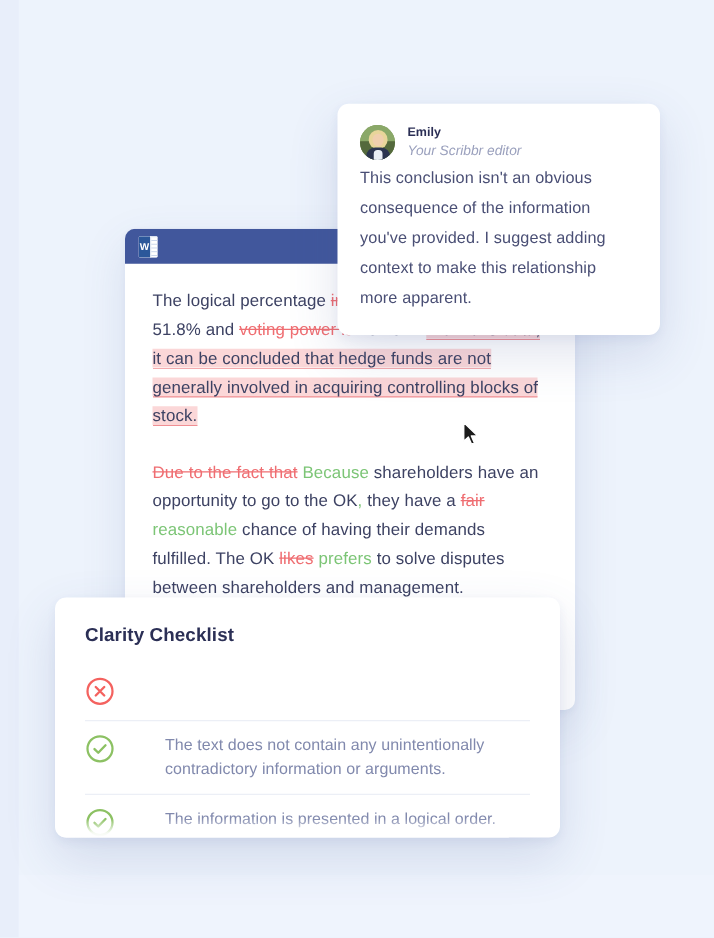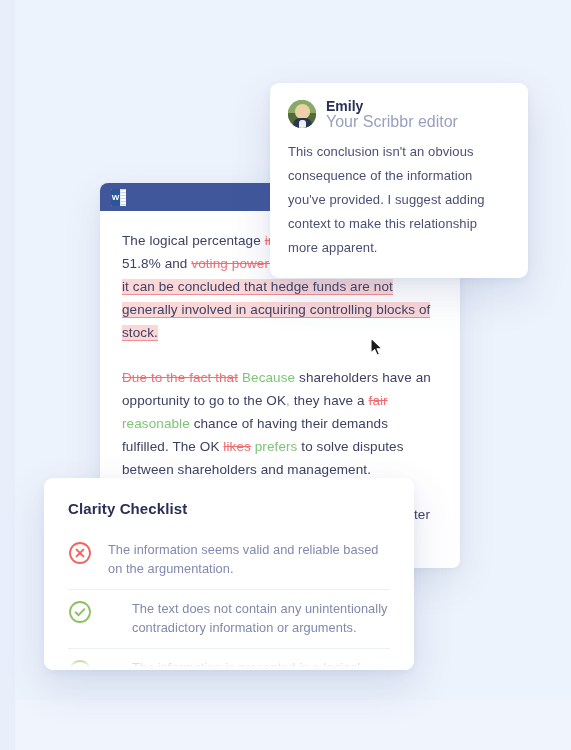--- a/index.html
+++ b/index.html
@@ -123,44 +123,45 @@
     position: relative;
   }
   .avatar .av-sky { position:absolute; left:0; top:0; width:100%; height:48%; background:#8aa868; }
   .avatar .av-ground { position:absolute; left:0; bottom:0; width:100%; height:55%; background:#54693c; }
   .avatar .av-hair { position:absolute; left:7px; top:4px; width:15px; height:15px; border-radius:50% 50% 45% 45%; background:#e8d59a; }
   .avatar .av-face { position:absolute; left:10px; top:7px; width:9px; height:10px; border-radius:50%; background:#f0cfae; }
   .avatar .av-body { position:absolute; left:5px; bottom:0; width:19px; height:10px; border-radius:7px 7px 0 0; background:#2c3550; }
   .avatar .av-shirt { position:absolute; left:11px; bottom:0; width:7px; height:8px; background:#e9eef5; border-radius:3px 3px 0 0; }
 
   .comment-name {
-    font-size: 14px;
+    font-size: 10px;
     font-weight: bold;
     color: #2b2f55;
     line-height: 15px;
   }
   .comment-role {
-    font-size: 16px;
+    font-size: 11px;
     color: #9aa0bd;
     line-height: 15px;
+    font-style: italic;
   }
   .comment-body {
-    margin-top: 11px;
+    margin-top: 1px;
     font-size: 13px;
     line-height: 24px;
     color: #4a4f75;
     letter-spacing: 0.1px;
   }
 
   
   .checklist-card {
     position: absolute;
     left: 44px;
     top: 478px;
-    width: 370px;
+    width: 404px;
     height: 192px;
     background: #ffffff;
     border-radius: 9px;
     box-shadow: 0 16px 40px rgba(70, 90, 150, 0.16), 0 3px 8px rgba(70,90,150,0.07);
     padding: 22px 24px 0 24px;
     box-sizing: border-box;
     overflow: hidden;
   }
   .checklist-title {
     font-size: 15px;
@@ -250,21 +251,20 @@
 <div class="checklist-card">
   <div class="checklist-title">Clarity Checklist</div>
 
   <div class="check-row">
     <span class="check-icon">
       <svg viewBox="0 0 24 24" width="24" height="24">
         <circle cx="12" cy="12" r="10" fill="none" stroke="#f4625f" stroke-width="1.8"></circle>
         <path d="M8.6 8.6 L15.4 15.4 M15.4 8.6 L8.6 15.4" stroke="#f4625f" stroke-width="1.9" stroke-linecap="round"></path>
       </svg>
     </span>
-    <span class="check-text">The information seems valid and reliable based on the argumentation.</span>
   </div>
 
   <div class="check-row">
     <span class="check-icon">
       <svg viewBox="0 0 24 24" width="24" height="24">
         <circle cx="12" cy="12" r="10" fill="none" stroke="#8cc163" stroke-width="1.8"></circle>
         <path d="M7.6 12.3 L10.6 15.2 L16.4 9.2" stroke="#8cc163" stroke-width="1.9" fill="none" stroke-linecap="round" stroke-linejoin="round"></path>
       </svg>
     </span>
     <span class="check-text">The text does not contain any unintentionally contradictory information or arguments.</span>

